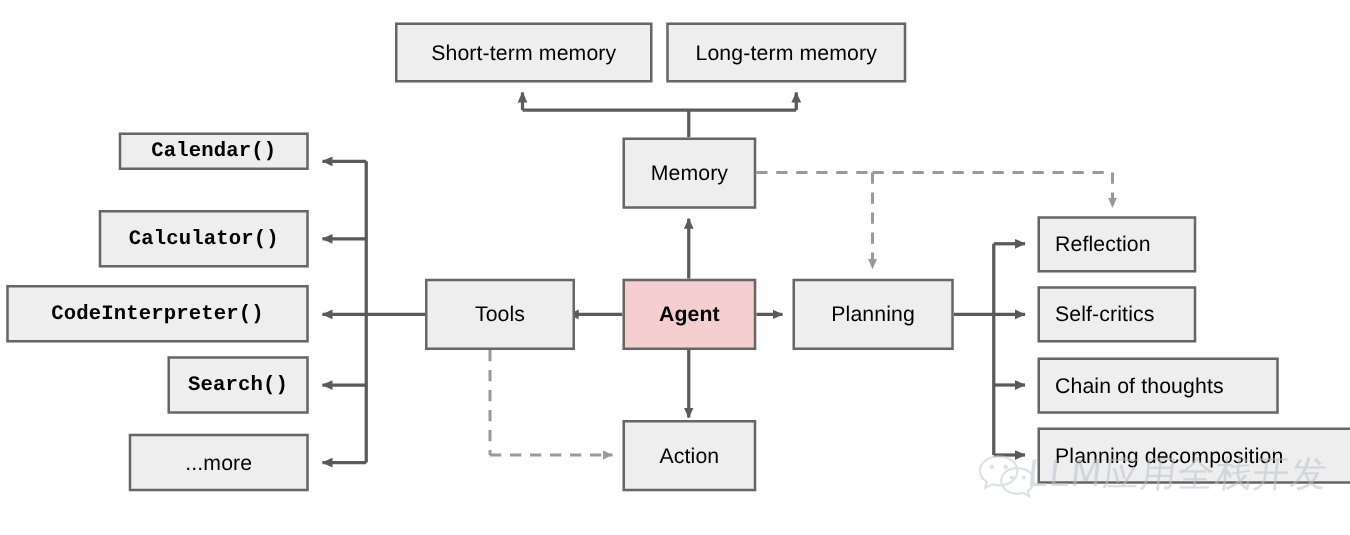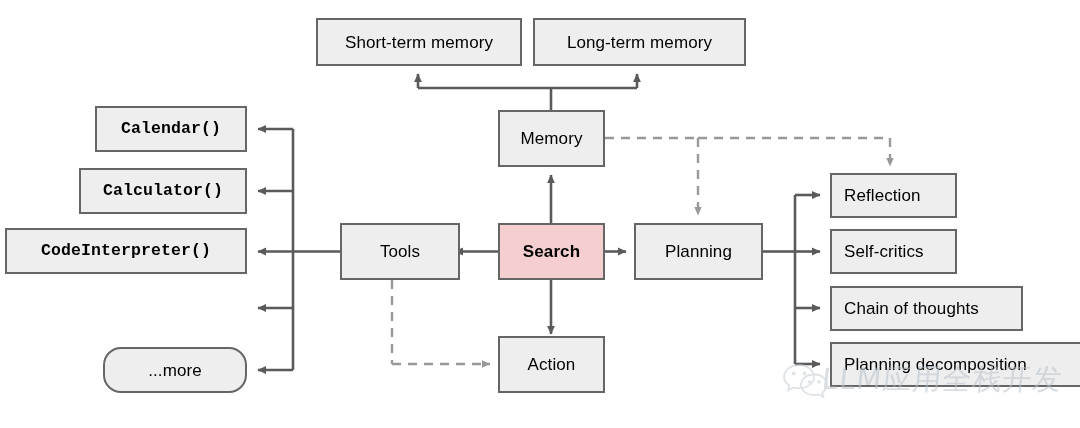--- a/index.html
+++ b/index.html
@@ -82,50 +82,53 @@
       <path d="M890,138 L890,166" marker-end="url(#ahd)"></path>
 
       <path d="M392,280 L392,364"></path>
       <path d="M392,364 L490,364" marker-end="url(#ahd)"></path>
     </g>
   </svg>
 
   <div class="node sans" style="left:316px;top:18px;width:206px;height:48px;">
     <span>Short-term memory</span>
   </div>
-  <div class="node sans" style="left:533px;top:18px;width:213px;height:48px;">
+  <div class="node sans" style="left:533px;top:18px;width:192px;height:48px;">
     <span>Long-term memory</span>
   </div>
 
   <div class="node sans" style="left:498px;top:110px;width:107px;height:57px;">
     <span>Memory</span>
   </div>
   <div class="node sans" style="left:340px;top:223px;width:120px;height:57px;">
     <span>Tools</span>
   </div>
   <div class="node sans agent" style="left:498px;top:223px;width:107px;height:57px;">
-    <span>Search</span>
+    <span>Agent</span>
   </div>
   <div class="node sans" style="left:634px;top:223px;width:129px;height:57px;">
     <span>Planning</span>
   </div>
   <div class="node sans" style="left:498px;top:336px;width:107px;height:57px;">
     <span>Action</span>
   </div>
 
-  <div class="node mono" style="left:95px;top:106px;width:152px;height:46px;">
+  <div class="node mono" style="left:95px;top:106px;width:152px;height:30px;">
     <span>Calendar()</span>
   </div>
   <div class="node mono" style="left:79px;top:168px;width:168px;height:46px;">
     <span>Calculator()</span>
   </div>
   <div class="node mono" style="left:5px;top:228px;width:242px;height:46px;">
     <span>CodeInterpreter()</span>
   </div>
-  <div class="node sans" style="left:103px;top:347px;width:144px;height:46px;border-radius:18px;">
+  <div class="node mono" style="left:134px;top:285px;width:113px;height:46px;">
+    <span>Search()</span>
+  </div>
+  <div class="node sans" style="left:103px;top:347px;width:144px;height:46px;">
     <span>...more</span>
   </div>
 
   <div class="node sans left-pad" style="left:830px;top:173px;width:127px;height:45px;">
     <span>Reflection</span>
   </div>
   <div class="node sans left-pad" style="left:830px;top:229px;width:127px;height:45px;text-align:center;">
     <span>Self-critics</span>
   </div>
   <div class="node sans left-pad" style="left:830px;top:286px;width:193px;height:45px;">

